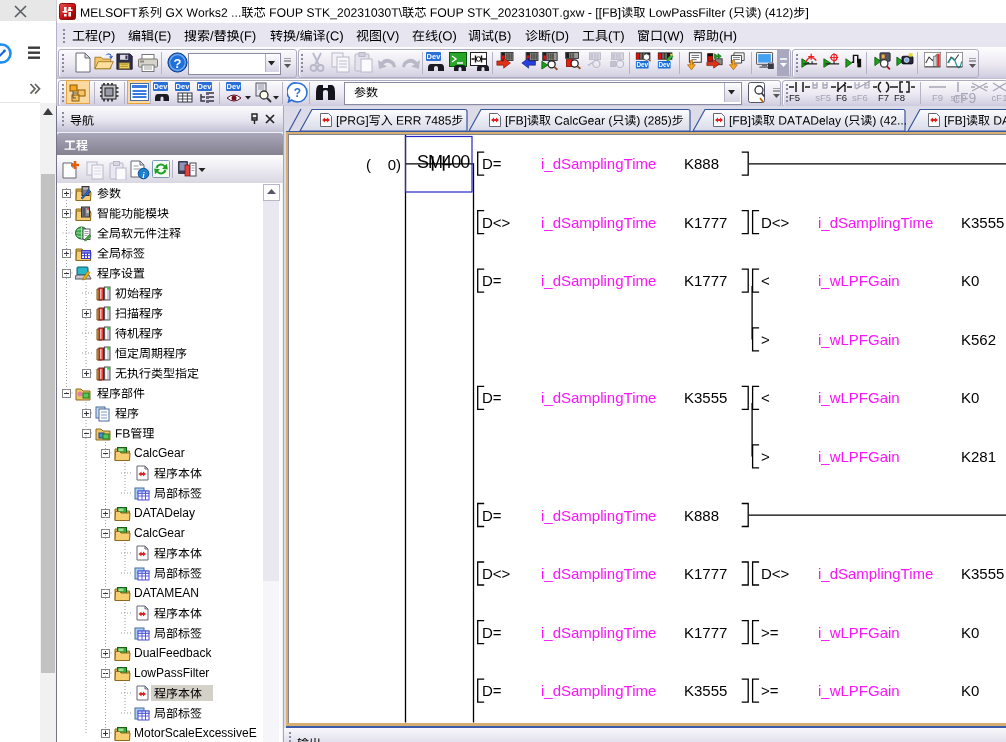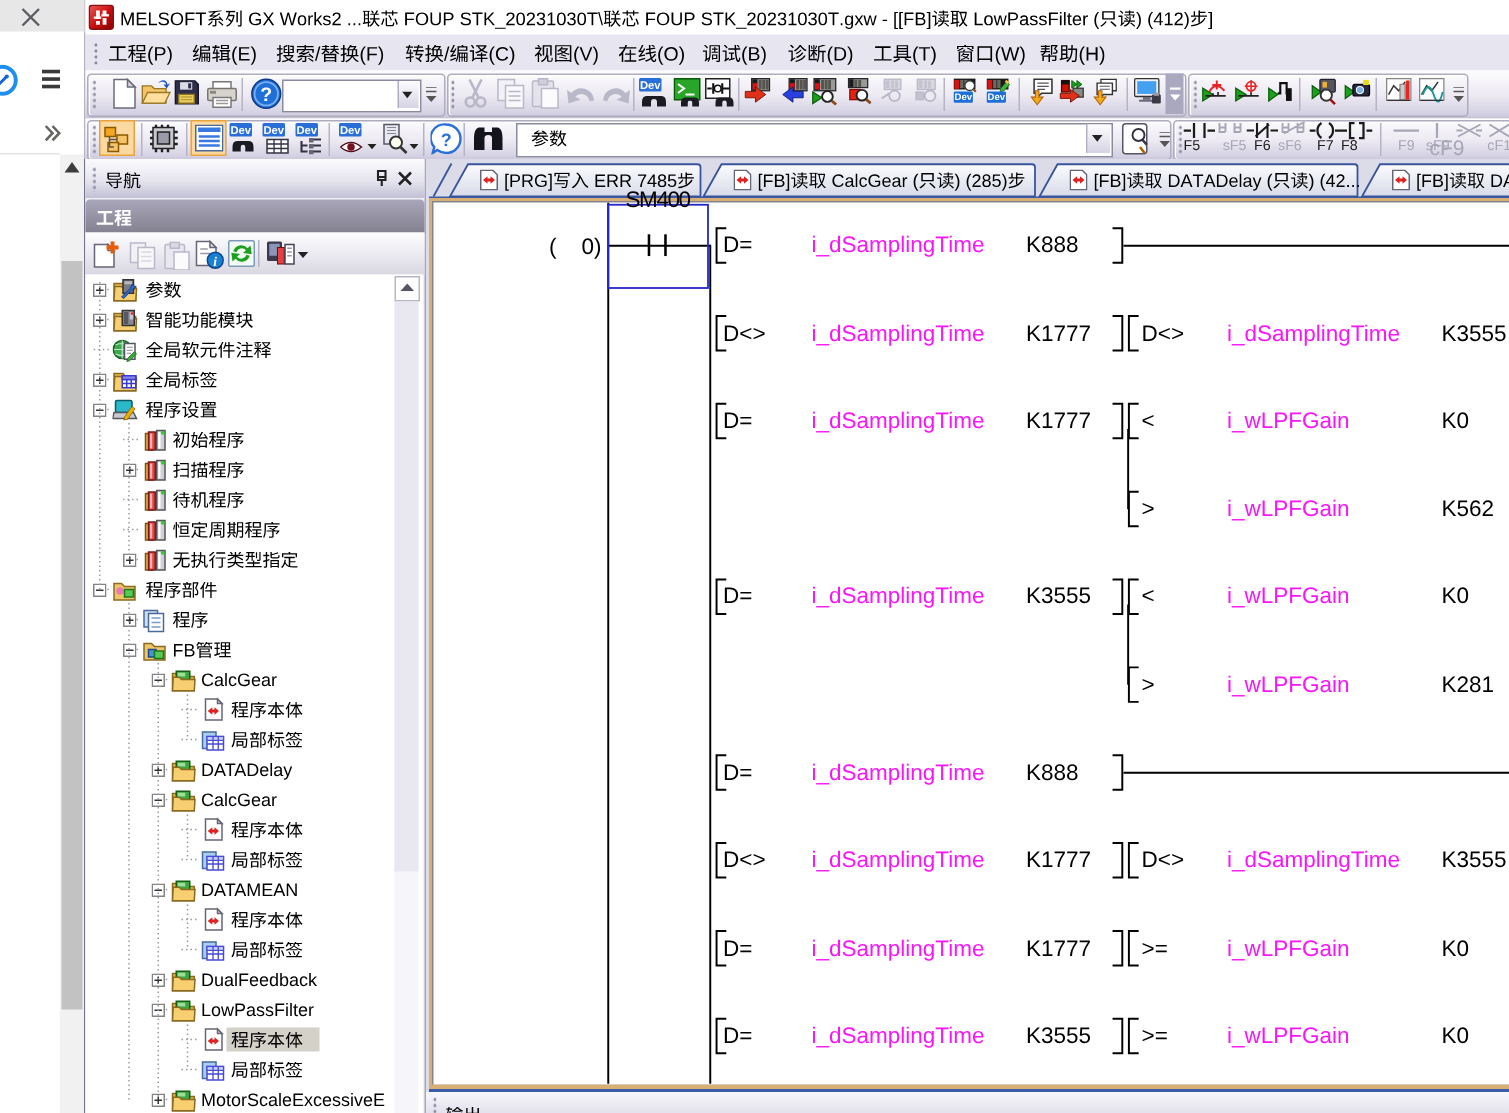--- a/index.html
+++ b/index.html
@@ -651,21 +651,21 @@
 <div class="abs lad" style="left:684px;top:624.6px;color:#000">K1777</div>
 <div class="abs lad" style="left:761px;top:624.6px;color:#000">&gt;=</div>
 <div class="abs lad" style="left:818px;top:624.6px;color:#f816f8">i_wLPFGain</div>
 <div class="abs lad" style="left:961px;top:624.6px;color:#000">K0</div>
 <div class="abs lad" style="left:482px;top:683.1px;color:#000">D=</div>
 <div class="abs lad" style="left:541px;top:683.1px;color:#f816f8">i_dSamplingTime</div>
 <div class="abs lad" style="left:684px;top:683.1px;color:#000">K3555</div>
 <div class="abs lad" style="left:761px;top:683.1px;color:#000">&gt;=</div>
 <div class="abs lad" style="left:818px;top:683.1px;color:#f816f8">i_wLPFGain</div>
 <div class="abs lad" style="left:961px;top:683.1px;color:#000">K0</div>
-<div class="abs lad" style="left:417px;top:126px;font-size:15px;letter-spacing:-0.95px">SM400</div>
+<div class="abs lad" style="left:417px;top:155px;font-size:18px;letter-spacing:-0.95px">SM400</div>
 <div class="abs lad" style="left:366px;top:156.6px">(    0)</div>
 <div class="abs" style="left:286px;top:726px;width:720px;height:2px;background:#3c5caa"></div>
 <div class="abs" style="left:284px;top:728px;width:722px;height:14px;background:linear-gradient(#f8f8fb,#e2e1ed)"></div>
 <div class="abs dots" style="left:288px;top:731px;height:11px"></div>
 <div style="position:absolute;left:297.0px;top:738.4px;line-height:0"><svg width="24" height="15" viewBox="0 -9.6 24 15">
       <path d="M8.8 -5.4V-1.0H9.5V-5.4ZM10.3 -5.8V-0.1C10.3 0.1 10.3 0.1 10.2 0.1C10.0 0.1 9.5 0.1 9.0 0.1C9.1 0.3 9.2 0.6 9.2 0.9C9.9 0.9 10.4 0.8 10.7 0.7C11.0 0.6 11.1 0.4 11.1 -0.1V-5.8ZM0.9 -4.0C0.9 -4.1 1.3 -4.1 1.7 -4.1H2.6V-2.5C1.8 -2.3 1.1 -2.1 0.5 -2.0L0.7 -1.2L2.6 -1.6V0.9H3.4V-1.8L4.4 -2.1L4.3 -2.9L3.4 -2.7V-4.1H4.4V-5.0H3.4V-6.8H2.6V-5.0H1.6C1.9 -5.8 2.2 -6.8 2.4 -7.8H4.4V-8.6H2.6C2.7 -9.1 2.8 -9.5 2.8 -9.9L2.0 -10.1C1.9 -9.6 1.9 -9.1 1.8 -8.6H0.6V-7.8H1.6C1.4 -6.8 1.2 -6.0 1.1 -5.7C0.9 -5.2 0.8 -4.8 0.6 -4.7C0.7 -4.5 0.8 -4.1 0.9 -4.0ZM7.9 -10.1C7.1 -8.9 5.6 -7.7 4.2 -7.0C4.4 -6.8 4.6 -6.5 4.8 -6.3C5.1 -6.5 5.4 -6.7 5.7 -6.9V-6.4H10.2V-7.0C10.5 -6.8 10.8 -6.6 11.1 -6.4C11.2 -6.7 11.5 -7.0 11.7 -7.2C10.4 -7.7 9.3 -8.4 8.4 -9.4L8.6 -9.8ZM6.1 -7.1C6.7 -7.6 7.4 -8.2 7.9 -8.8C8.5 -8.1 9.2 -7.6 9.9 -7.1ZM7.4 -4.9V-3.9H5.7V-4.9ZM5.0 -5.6V0.9H5.7V-1.6H7.4V0.0C7.4 0.1 7.3 0.1 7.2 0.2C7.1 0.2 6.8 0.2 6.4 0.1C6.6 0.4 6.6 0.7 6.7 0.9C7.2 0.9 7.6 0.9 7.8 0.8C8.1 0.6 8.1 0.4 8.1 0.0V-5.6ZM5.7 -3.2H7.4V-2.2H5.7Z M13.2 -4.1V0.3H21.8V0.9H22.7V-4.1H21.8V-0.6H18.5V-4.8H22.3V-9.0H21.3V-5.7H18.5V-10.1H17.5V-5.7H14.7V-9.0H13.8V-4.8H17.5V-0.6H14.2V-4.1Z" fill="#000"></path>
     </svg></div>
 <div class="abs" style="left:57px;top:106px;width:226px;height:636px;background:#f0eff6;border-right:1px solid #a8a6ba"></div>
 <div class="abs" style="left:57px;top:106px;width:226px;height:26px;background:linear-gradient(#fbfbfd,#e6e5ef 55%,#c2c0d4)"></div>
 <div class="abs dots" style="left:61px;top:111px;height:17px"></div>

